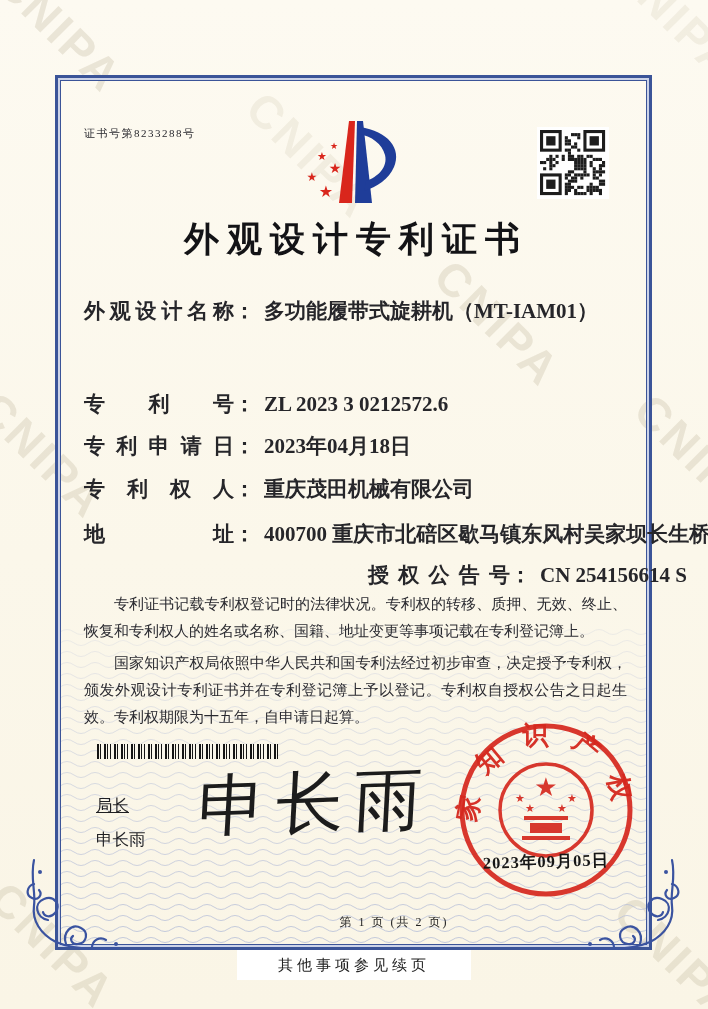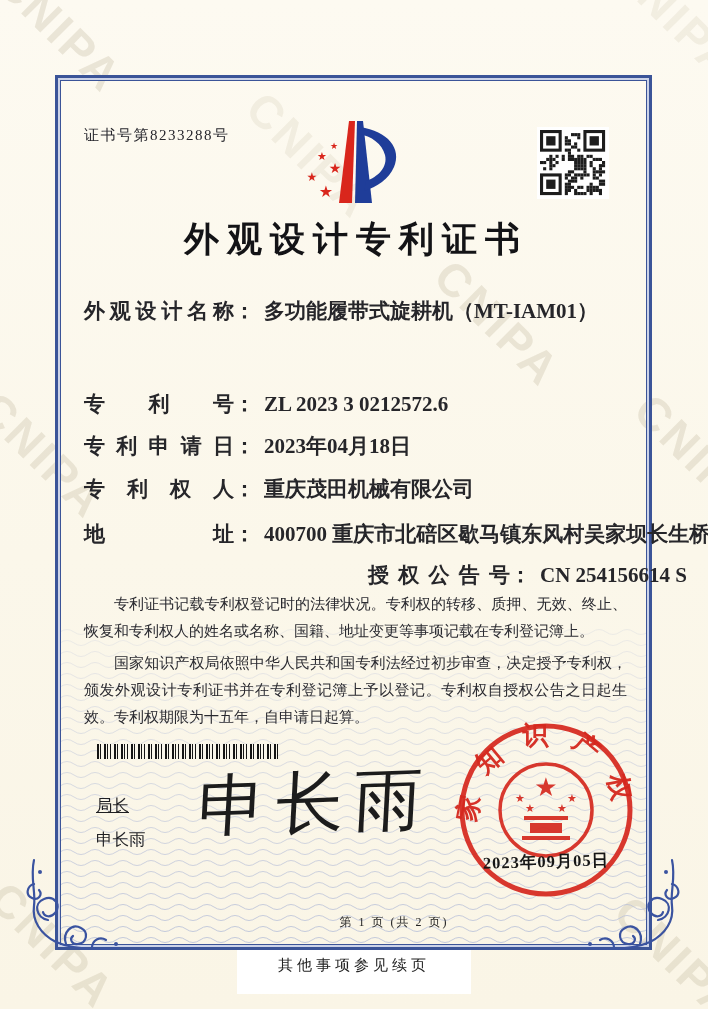--- a/index.html
+++ b/index.html
@@ -9,21 +9,21 @@
   .wm{position:absolute;font:bold 46px "Liberation Sans","DejaVu Sans",sans-serif;
       color:rgba(193,181,156,0.30);transform:rotate(45deg);letter-spacing:3px;z-index:0;white-space:nowrap;}
   .frame{position:absolute;left:55px;top:75px;width:591px;height:869px;border:3px solid #3b5498;z-index:1;pointer-events:none;}
   .frame::before{content:"";position:absolute;inset:0;border:2px solid #ccd3e8;}
   .frame::after{content:"";position:absolute;inset:2px;border:1px solid #3b5498;}
   #waves{position:absolute;left:60px;top:628px;z-index:0;}
   .flourish{position:absolute;width:95px;height:95px;z-index:1;}
   .fl-left{left:26px;top:858px;}
   .fl-right{left:585px;top:858px;transform:scaleX(-1);}
   .c{position:absolute;z-index:2;}
-  .certno{left:84px;top:126px;font-size:15px;letter-spacing:1.5px;color:#26262c;}
+  .certno{left:84px;top:126px;font-size:11px;letter-spacing:1.5px;color:#26262c;}
   .logo{left:292px;top:110px;width:120px;height:102px;}
   .qrbox{left:537px;top:127px;width:72px;height:72px;background:#fff;padding:0;}
   #qr{position:absolute;left:3px;top:3px;}
   .title{left:0;top:216px;width:708px;text-align:center;font-size:35px;font-weight:bold;
          letter-spacing:8px;padding-left:4px;box-sizing:border-box;color:#131316;}
   .row{left:84px;font-size:21px;white-space:nowrap;color:#26262a;font-weight:bold;}
   .flabel{display:inline-block;width:150px;text-align:justify;text-align-last:justify;-moz-text-align-last:justify;vertical-align:bottom;}
   .flabel2{display:inline-block;width:142px;text-align:justify;text-align-last:justify;-moz-text-align-last:justify;vertical-align:bottom;}
   .fval{margin-left:9px;}
   .paras{left:84px;top:591px;width:543px;font-size:15px;line-height:27px;text-align:justify;color:#2a2a30;}
@@ -31,21 +31,21 @@
   .barcode{left:97px;top:744px;width:181px;height:15px;
     background:repeating-linear-gradient(90deg,#141414 0 2px,#f8f5ea 2px 3px,#141414 3px 4px,#f8f5ea 4px 7px,#141414 7px 9px,#f8f5ea 9px 10px,#141414 10px 11px,#f8f5ea 11px 13px,#141414 13px 14px,#f8f5ea 14px 17px);}
   .signer-title{left:96px;top:795px;font-size:16.5px;font-family:"Liberation Sans","DejaVu Sans",sans-serif;color:#1e1e22;text-decoration:underline;}
   .signer-name{left:96px;top:829px;font-size:16.5px;font-family:"Liberation Sans","DejaVu Sans",sans-serif;color:#1e1e22;}
   .signature{left:198px;top:758px;font-size:68px;letter-spacing:10px;color:#1c1c1c;
              transform:rotate(-2deg) skewX(-5deg);z-index:2;}
   .seal{left:452px;top:716px;width:188px;height:188px;z-index:2;}
   .seal-date{left:455px;top:851px;width:182px;text-align:center;font-size:16.5px;font-weight:bold;
              color:#161616;transform:rotate(-1.5deg);z-index:3;letter-spacing:1px;}
   .pageinfo{left:0;top:914px;width:708px;text-align:center;font-size:12px;color:#222;letter-spacing:2px;margin-left:40px;}
-  .contnote{left:237px;top:950px;width:234px;height:44px;line-height:30px;background:#ffffff;
+  .contnote{left:237px;top:950px;width:234px;height:30px;line-height:30px;background:#ffffff;
             text-align:center;font-size:15px;letter-spacing:4px;color:#222;z-index:2;}
 </style>
 </head>
 <body>
 
 <div id="page">
 
   <span class="wm" style="left:-18px;top:2px">CNIPA</span>
   <span class="wm" style="left:598px;top:-10px;color:rgba(193,181,156,0.18)">CNIPA</span>
   <span class="wm" style="left:232px;top:128px;color:rgba(193,181,156,0.18)">CNIPA</span>

